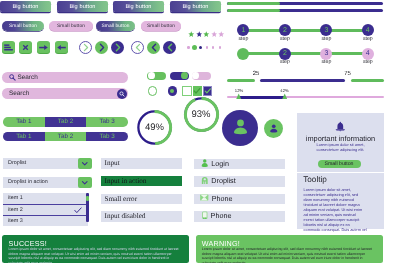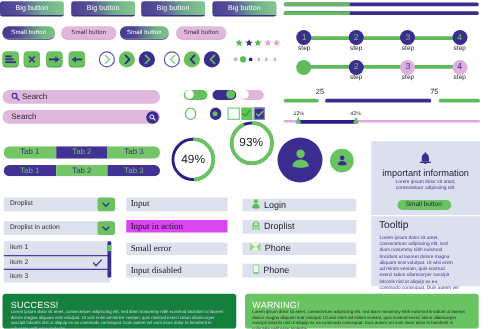--- a/index.html
+++ b/index.html
@@ -82,21 +82,21 @@
   .dlbtn{position:absolute;width:13.4px;height:11.6px;background:#69c160;border-radius:2px;display:flex;align-items:center;justify-content:center;}
 
   
   .lbox{position:absolute;left:3px;width:85px;background:#dde0ed;}
   .lrow{position:relative;height:10.4px;display:flex;align-items:center;border-bottom:1px solid #4a3f9e;}
   .lrow .t{font-size:5.4px;color:#2c2c36;margin-left:5px;}
 
   
   .inp{position:absolute;left:100.5px;width:81.7px;height:10.7px;background:#dde0ed;display:flex;align-items:center;}
   .inp .t{font-size:7.2px;color:#23232b;margin-left:4px;font-weight:normal;font-family:Liberation Serif, serif;}
-  .inp.action{background:#d946ef;}
+  .inp.action{background:#15803d;}
   .inp.action .t{color:#14141a;}
 
   
   .ifield{position:absolute;left:194px;width:91px;height:10.7px;background:#dde0ed;display:flex;}
   .ifield .t{font-size:7.2px;color:#23232b;font-weight:normal;margin-left:3px;}
 
   
   .card{position:absolute;background:#dcdfee;}
   
   .alert{position:absolute;border-radius:2.5px;box-sizing:border-box;}

